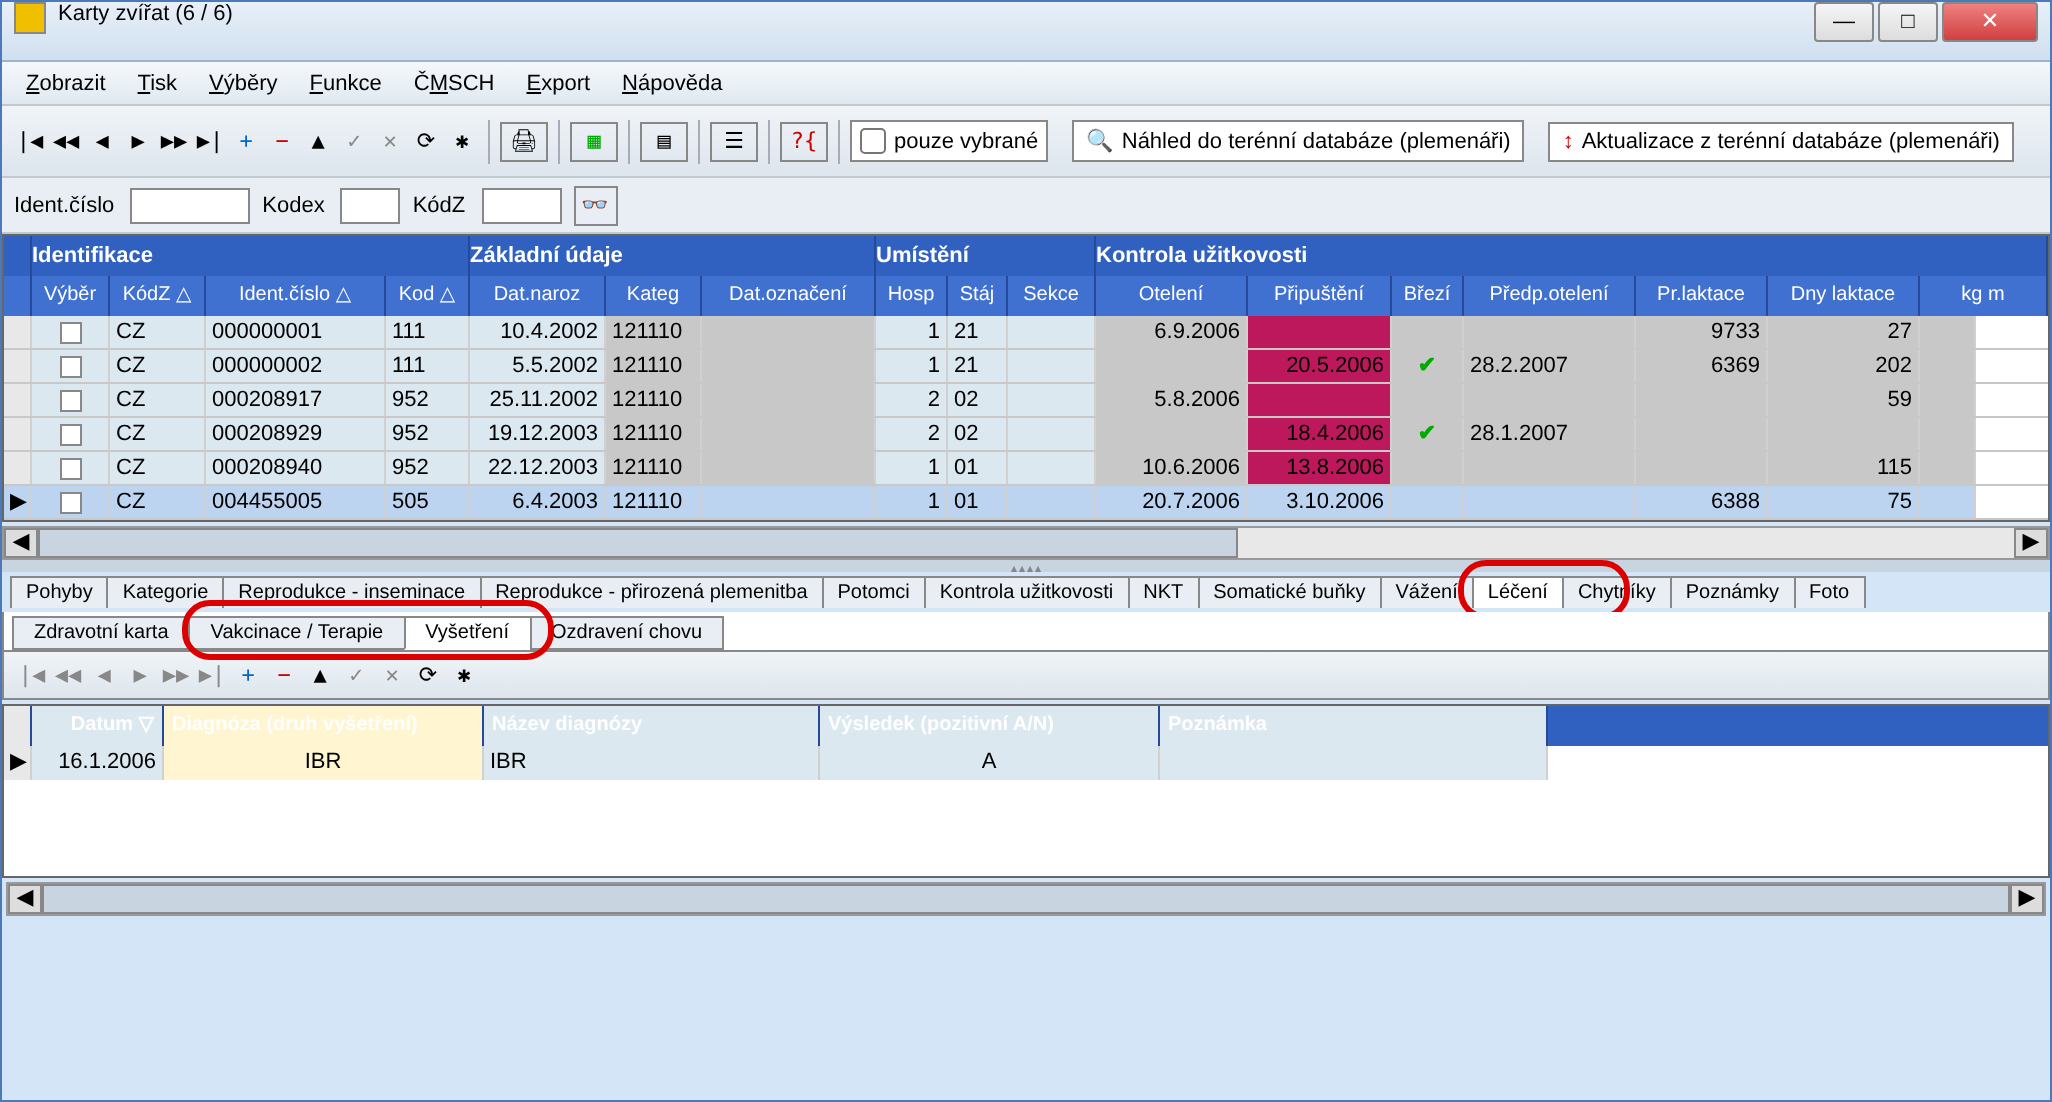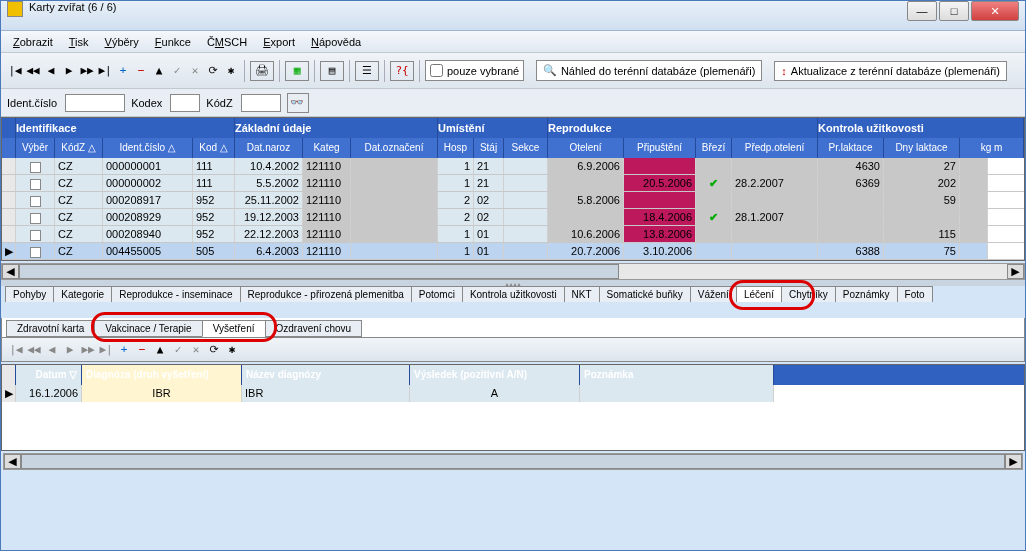--- a/index.html
+++ b/index.html
@@ -48,21 +48,21 @@
 .c-pred{width:86px;background:#c8c8c8;}
 .c-plak{width:66px;background:#c8c8c8;text-align:right}
 .c-dlak{width:76px;background:#c8c8c8;text-align:right}
 .c-kgm{width:28px;background:#c8c8c8}
 .chk{display:inline-block;width:11px;height:11px;border:1px solid #888;background:#fff;vertical-align:middle}
 .tick{color:#0a0;font-weight:bold}
 .scroll-h{height:17px;background:#e8e8e8;border:1px solid #999;position:relative;margin-top:2px}
 .scroll-h .arrow{position:absolute;width:17px;height:15px;background:#ddd;border:1px solid #888;top:0;text-align:center;line-height:13px}
 .thumb{position:absolute;height:15px;background:#c8d4e0;border:1px solid #888;top:0}
 .splitter{height:6px;background:#c8d4e0;text-align:center;font-size:8px;color:#888;cursor:ns-resize}
-.tabs{display:flex;background:#d4e5f7;height:32px;align-items:flex-start;padding:0 4px;position:relative}
+.tabs{display:flex;background:#d4e5f7;height:20px;align-items:center;padding:0 4px;position:relative}
 .tab{border:1px solid #888;border-bottom:none;background:#e8eef4;padding:2px 7px;margin-right:-1px;cursor:pointer;font-size:10px;white-space:nowrap}
 .tab.active{background:#fff;position:relative;font-weight:normal}
 .red-circle{position:absolute;border:3px solid #d00;border-radius:14px;pointer-events:none}
 .tabs2{display:flex;background:#fff;border:1px solid #888;border-top:none;padding:2px 4px 0 4px;align-items:flex-end;position:relative}
 .tab2{border:1px solid #888;background:#e8eef4;padding:2px 10px;margin-right:-1px;cursor:pointer;font-size:10px}
 .tab2.active{background:#fff;border-bottom:1px solid #fff}
 .lower-toolbar{height:24px;background:linear-gradient(#f0f4f8,#dde5ed);display:flex;align-items:center;padding:2px 6px;gap:2px;border:1px solid #888;border-top:none}
 .lower-grid{border:1px solid #666;background:#fff;margin-top:2px}
 .lhdr{display:flex;background:#3060c0;color:#fff;height:20px}
 .lhdr div{border-right:1px solid #244a99;padding:0 4px;line-height:20px;font-weight:bold;font-size:10px}
@@ -149,21 +149,20 @@
     <input style="width: 40px;">
     <div class="tb-btn" style="border:1px solid #888;width:22px">👓</div>
   </div>
 
   <div class="grid">
     <div class="ghdr-groups">
       <div style="width:14px"></div>
       <div style="width:219px">Identifikace</div>
       <div style="width:203px">Základní údaje</div>
       <div style="width:110px">Umístění</div>
-      <div style="width:270px">Reprodukce</div>
       <div style="flex:1">Kontrola užitkovosti</div>
     </div>
     <div class="ghdr-cols">
       <div style="width:14px"></div>
       <div style="width:39px">Výběr</div>
       <div style="width:48px">KódZ △</div>
       <div style="width:90px">Ident.číslo △</div>
       <div style="width:42px">Kod △</div>
       <div style="width:68px">Dat.naroz</div>
       <div style="width:48px">Kateg</div>
@@ -189,21 +188,21 @@
           <div class="c-dat">10.4.2002</div>
           <div class="c-kat">121110</div>
           <div class="c-ozn"></div>
           <div class="c-hosp">1</div>
           <div class="c-staj">21</div>
           <div class="c-sek"></div>
           <div class="c-otel">6.9.2006</div>
           <div class="c-prip"></div>
           <div class="c-brez"><span class="tick"></span></div>
           <div class="c-pred"></div>
-          <div class="c-plak">4630</div>
+          <div class="c-plak">9733</div>
           <div class="c-dlak">27</div>
           <div class="c-kgm"></div>
         </div>
         <div class="grow">
           <div class="c-ind"></div>
           <div class="c-sel"><span class="chk"></span></div>
           <div class="c-kodz">CZ</div>
           <div class="c-ident">000000002</div>
           <div class="c-kod">111</div>
           <div class="c-dat">5.5.2002</div>

